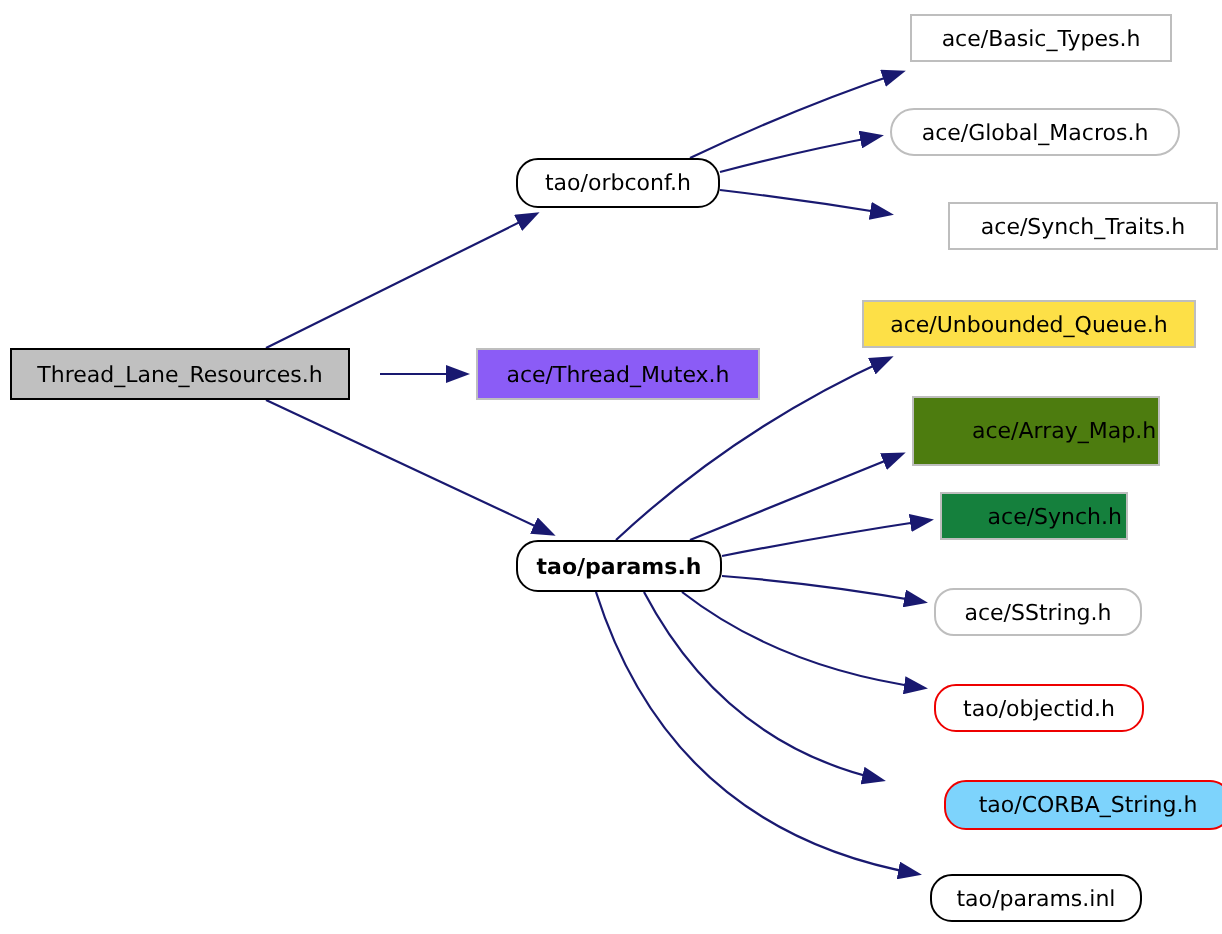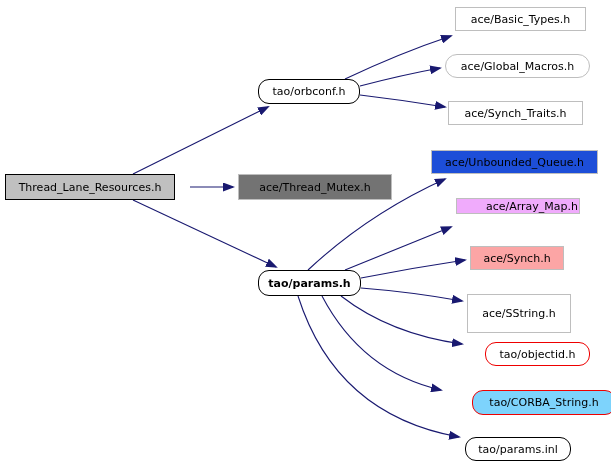--- a/index.html
+++ b/index.html
@@ -65,48 +65,48 @@
         <path d="M298,296 Q336,415 459,437" fill="none" stroke="#191970" stroke-width="1.1" marker-end="url(#arrowhead)"></path>
       </g>
   </svg>
   <div>
       <div class="node" style="left: 5px; top: 174px; width: 170px; height: 26px; background: rgb(192, 192, 192); border-color: rgb(0, 0, 0);">
         <span>Thread_Lane_Resources.h</span>
       </div>
       <div class="node clickable" style="left: 258px; top: 79px; width: 102px; height: 25px; background: rgb(255, 255, 255); border-color: rgb(0, 0, 0);">
         <span>tao/orbconf.h</span>
       </div>
-      <div class="node" style="left: 238px; top: 174px; width: 154px; height: 26px; background: #737373; border-color: rgb(190, 190, 190);">
+      <div class="node" style="left: 238px; top: 174px; width: 142px; height: 26px; background: #8b5cf6; border-color: rgb(190, 190, 190);">
         <span>ace/Thread_Mutex.h</span>
       </div>
       <div class="node clickable" style="left: 258px; top: 270px; width: 103px; height: 26px; background: rgb(255, 255, 255); border-color: rgb(0, 0, 0); font-weight: bold;">
         <span>tao/params.h</span>
       </div>
       <div class="node" style="left: 455px; top: 7px; width: 131px; height: 24px; background: rgb(255, 255, 255); border-color: rgb(190, 190, 190);">
         <span>ace/Basic_Types.h</span>
       </div>
       <div class="node" style="left: 445px; top: 54px; width: 145px; height: 24px; background: rgb(255, 255, 255); border-color: rgb(190, 190, 190); border-radius: 12px;">
         <span>ace/Global_Macros.h</span>
       </div>
-      <div class="node" style="left: 448px; top: 101px; width: 135px; height: 24px; background: rgb(255, 255, 255); border-color: rgb(190, 190, 190);">
+      <div class="node" style="left: 474px; top: 101px; width: 135px; height: 24px; background: rgb(255, 255, 255); border-color: rgb(190, 190, 190);">
         <span>ace/Synch_Traits.h</span>
       </div>
-      <div class="node" style="left: 431px; top: 150px; width: 167px; height: 24px; background: #1d4ed8; border-color: rgb(190, 190, 190);">
+      <div class="node" style="left: 431px; top: 150px; width: 167px; height: 24px; background: #fde047; border-color: rgb(190, 190, 190);">
         <span>ace/Unbounded_Queue.h</span>
       </div>
-      <div class="node" style="left: 456px; top: 198px; width: 124px; height: 16px; background: #f0abfc; border-color: rgb(190, 190, 190); padding-left: 28px;">
+      <div class="node" style="left: 456px; top: 198px; width: 124px; height: 35px; background: #4d7c0f; border-color: rgb(190, 190, 190); padding-left: 28px;">
         <span>ace/Array_Map.h</span>
       </div>
-      <div class="node" style="left: 470px; top: 246px; width: 94px; height: 24px; background: #fca5a5; border-color: rgb(190, 190, 190);">
+      <div class="node" style="left: 470px; top: 246px; width: 94px; height: 24px; background: #15803d; border-color: rgb(190, 190, 190); justify-content: flex-end;">
         <span>ace/Synch.h</span>
       </div>
-      <div class="node" style="left: 467px; top: 294px; width: 104px; height: 39px; background: rgb(255, 255, 255); border-color: rgb(190, 190, 190);">
+      <div class="node" style="left: 467px; top: 294px; width: 104px; height: 24px; background: rgb(255, 255, 255); border-color: rgb(190, 190, 190); border-radius: 10px;">
         <span>ace/SString.h</span>
       </div>
-      <div class="node clickable" style="left: 467px; top: 342px; width: 105px; height: 24px; background: rgb(255, 255, 255); border-color: rgb(238, 0, 0); margin-left: 18px;">
+      <div class="node clickable" style="left: 467px; top: 342px; width: 105px; height: 24px; background: rgb(255, 255, 255); border-color: rgb(238, 0, 0);">
         <span>tao/objectid.h</span>
       </div>
       <div class="node clickable" style="left: 472px; top: 390px; width: 144px; height: 25px; background: #7dd3fc; border-color: rgb(238, 0, 0);">
         <span>tao/CORBA_String.h</span>
       </div>
       <div class="node clickable" style="left: 465px; top: 437px; width: 106px; height: 24px; background: rgb(255, 255, 255); border-color: rgb(0, 0, 0);">
         <span>tao/params.inl</span>
       </div>
     </div>
 </div>

